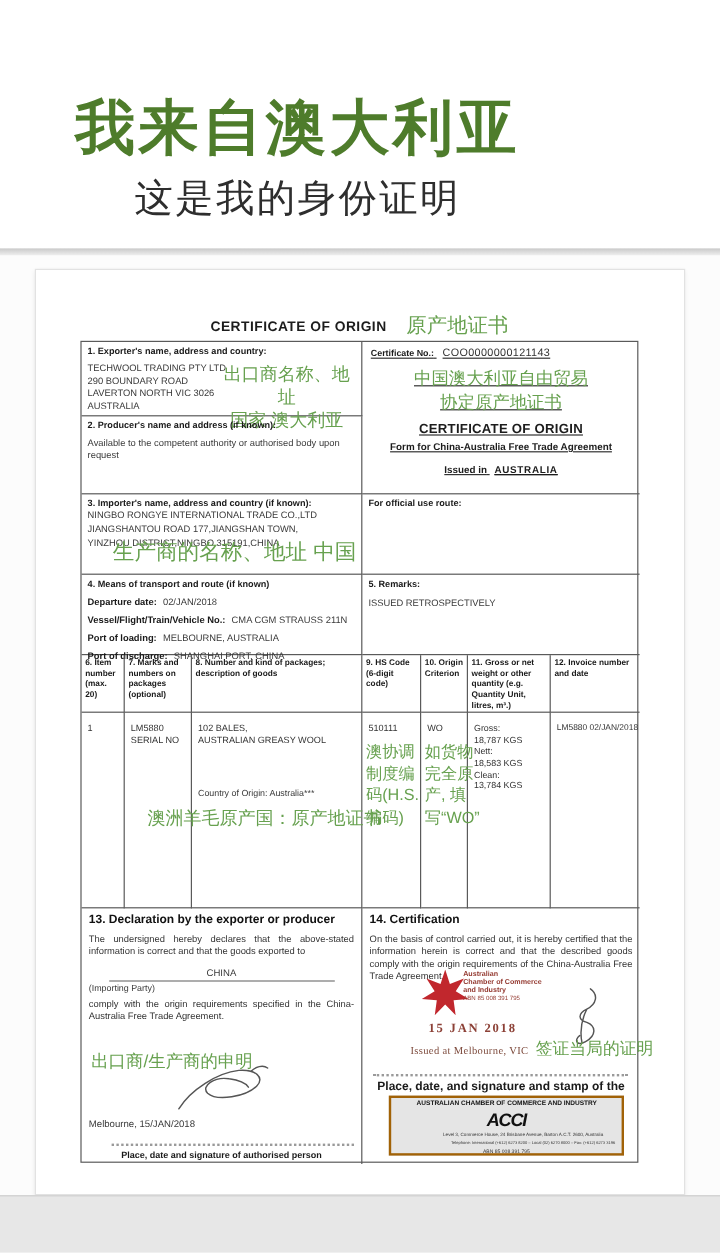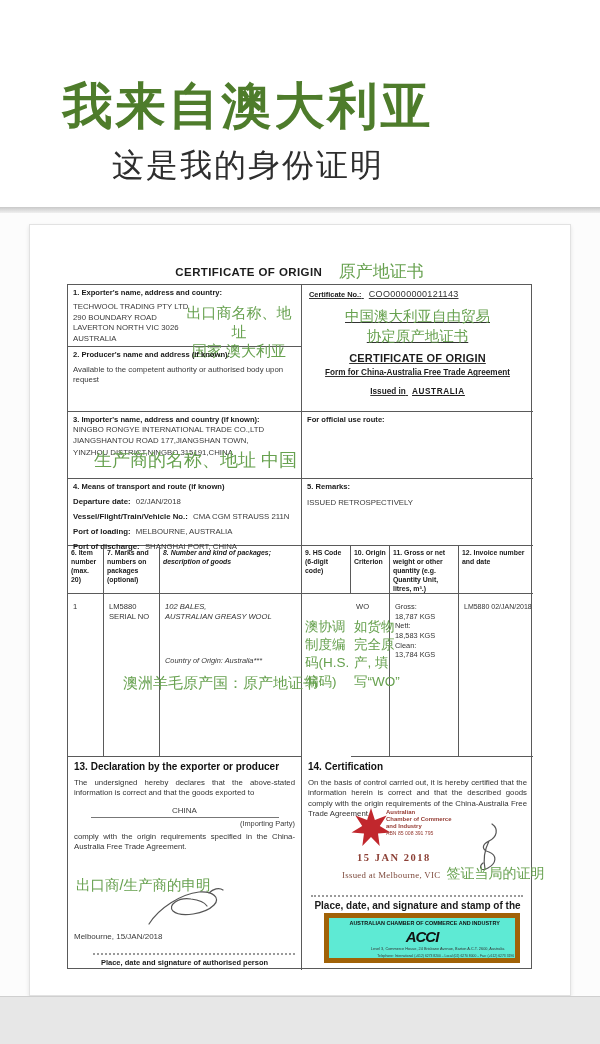--- a/index.html
+++ b/index.html
@@ -47,21 +47,21 @@
   .rightinfo{left:234px;top:0;width:231px;height:127px;padding:4px 7px;text-decoration:underline;}
   .b3{left:0;top:127px;width:234px;height:67px;}
   .official{left:234px;top:127px;width:231px;height:67px;}
   .b4{left:0;top:194px;width:234px;height:67px;}
   .b5{left:234px;top:194px;width:231px;height:67px;}
   .b13{left:0;top:472px;width:234px;height:213px;padding:4px 6px;}
   .b14{left:234px;top:472px;width:231px;height:213px;padding:4px 6px;}
 
   .hc{top:261px;height:48px;font-size:6.9px;font-weight:bold;color:#1a1a1a;line-height:1.3;padding:3px 3px;}
   .dc{top:309px;height:163px;font-size:7.6px;padding-top:8px;line-height:1.3;}
-  .c6{left:0;width:36px;}  .c7{left:36px;width:56px;}  .c8{left:92px;width:142px;font-style:italic;}
+  .c6{left:0;width:36px;}  .c7{left:36px;width:56px;}  .c8{left:92px;width:142px;}
   .c9{left:234px;width:49px;} .c10{left:283px;width:39px;} .c11{left:322px;width:69px;}
   .c12{left:391px;width:74px;}
 
   
   .cn{color:var(--green);line-height:1.25;}
   .box1cn{position:absolute;left:112px;top:19px;width:118px;text-align:center;font-size:15px;}
   .box3cn{position:absolute;left:26px;top:37px;font-size:18px;white-space:nowrap;}
   .cn-origin{position:absolute;left:55px;top:389px;width:195px;text-align:center;font-size:15px;white-space:nowrap;}
   .cn-hs{position:absolute;left:237px;top:333px;width:47px;font-size:13.5px;line-height:1.35;}
   .cn-wo{position:absolute;left:286px;top:333px;width:44px;font-size:13.5px;line-height:1.35;}
@@ -87,42 +87,42 @@
   .wline{font-size:7.4px;line-height:1.3;}
   .origin-note{position:absolute;left:5px;top:62px;font-size:7.4px;color:#3a3a3a;}
   .invoice{font-size:7px;white-space:nowrap;}
 
   
   .sec-lbl{font-size:10px;font-weight:bold;color:#111;}
   .para{margin-top:4px;font-size:7.8px;line-height:1.35;text-align:justify;color:#333;}
   .chinawrap{margin-top:7px;text-align:center;}
   .china{font-size:8px;color:#3a3a3a;}
   .chinaline{width:188px;margin:1px auto 0;border-top:1px solid #777;}
-  .importing{font-size:7.4px;margin-top:1px;color:#3a3a3a;text-align:right;}
+  .importing{font-size:7.4px;margin-top:1px;color:#3a3a3a;text-align:left;}
   .sig13{position:absolute;left:75px;top:127px;}
   .placedate13{position:absolute;left:6px;top:175px;font-size:8px;color:#3a3a3a;}
   .dotted{border-top:2px dotted #9a9a9a;position:absolute;}
   .dot13{left:25px;width:202px;top:196px;}
   .foot13{position:absolute;left:0;top:201px;width:100%;text-align:center;font-size:7.5px;font-weight:bold;color:#1a1a1a;}
 
   .stamp-star{position:absolute;left:49px;top:51px;}
   .stamp-org{position:absolute;left:84px;top:52px;color:#943a31;font-weight:bold;
     font-size:7px;line-height:1.15;transform:scale(.85);transform-origin:0 0;white-space:nowrap;}
   .stamp-abn{font-weight:normal;font-size:6px;margin-top:1px;color:#943a31;}
   .stamp-date{position:absolute;left:55px;top:94px;font-family:"Liberation Serif",serif;
     font-size:10.5px;letter-spacing:1.5px;color:var(--stamp-ink);font-weight:600;}
   .sig14{position:absolute;left:168px;top:64px;}
   .issued-row{position:absolute;left:40px;top:108px;display:flex;align-items:baseline;gap:6px;white-space:nowrap;}
   .issued-at{font-family:"Liberation Serif",serif;font-size:8.8px;color:#7d4a3c;letter-spacing:.3px;}
   .dot14{left:9px;width:212px;top:138px;}
   .foot14{position:absolute;left:0;top:143px;width:100%;text-align:center;font-size:10px;font-weight:bold;color:#1a1a1a;}
 
   
-  .acci{position:absolute;left:22px;top:156px;width:196px;height:50px;border:5px solid #a16207;
-    text-align:center;overflow:hidden;background:#5eead4;}
+  .acci{position:absolute;left:22px;top:156px;width:196px;height:50px;border:2px solid #a16207;
+    text-align:center;overflow:hidden;background:#e5e5e5;}
   .acci-title{margin-top:2px;font-size:7px;font-weight:bold;color:#111;white-space:nowrap;
     transform:scale(.78);transform-origin:50% 0;}
   .acci-logo{font-size:15px;font-weight:900;font-style:italic;letter-spacing:-1px;color:#111;line-height:1;}
   .fp{font-size:7px;color:#333;white-space:nowrap;line-height:1.45;}
   .s55{transform:scale(.55);transform-origin:50% 50%;}
   .s48{transform:scale(.48);transform-origin:50% 50%;}
   .s60{transform:scale(.60);transform-origin:50% 50%;}
 
   svg{display:block;}
 </style>
@@ -234,20 +234,21 @@
         <div class="cell dc c6 br bb">1</div>
         <div class="cell dc c7 br bb">
           <div>LM5880</div>
           <div>SERIAL NO</div>
         </div>
         <div class="cell dc c8 br bb" style="position:absolute;">
           <div>102 BALES,</div>
           <div>AUSTRALIAN GREASY WOOL</div>
           <div class="origin-note">Country of Origin: Australia***</div>
         </div>
+        <div class="cell dc c9 br bb">510111</div>
         <div class="cell dc c10 br bb">WO</div>
         <div class="cell dc c11 br bb">
           <div class="wline">Gross:</div>
           <div class="wline">18,787 KGS</div>
           <div class="wline">Nett:</div>
           <div class="wline">18,583 KGS</div>
           <div class="wline">Clean:</div>
           <div class="wline">13,784 KGS</div>
         </div>
         <div class="cell dc c12 bb">

